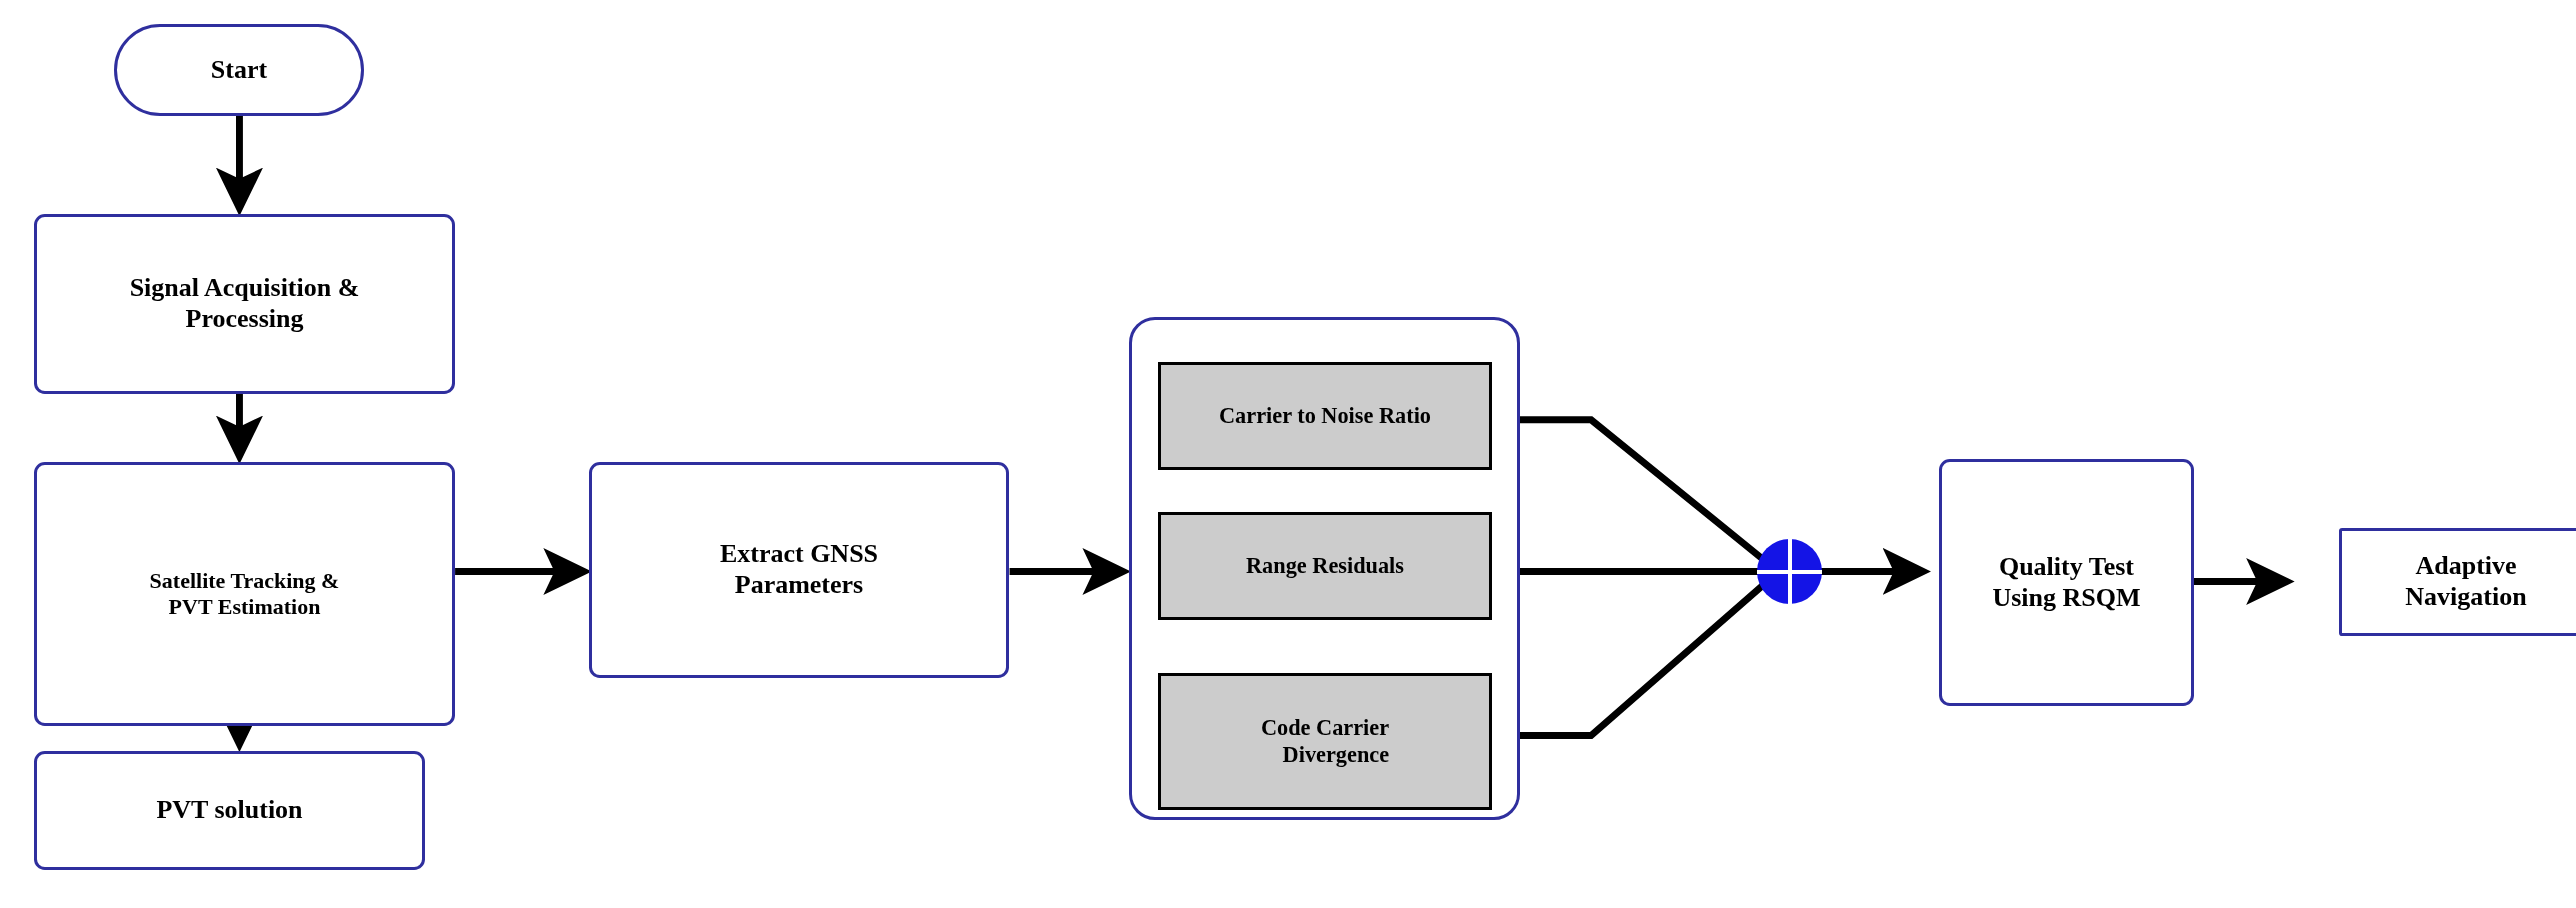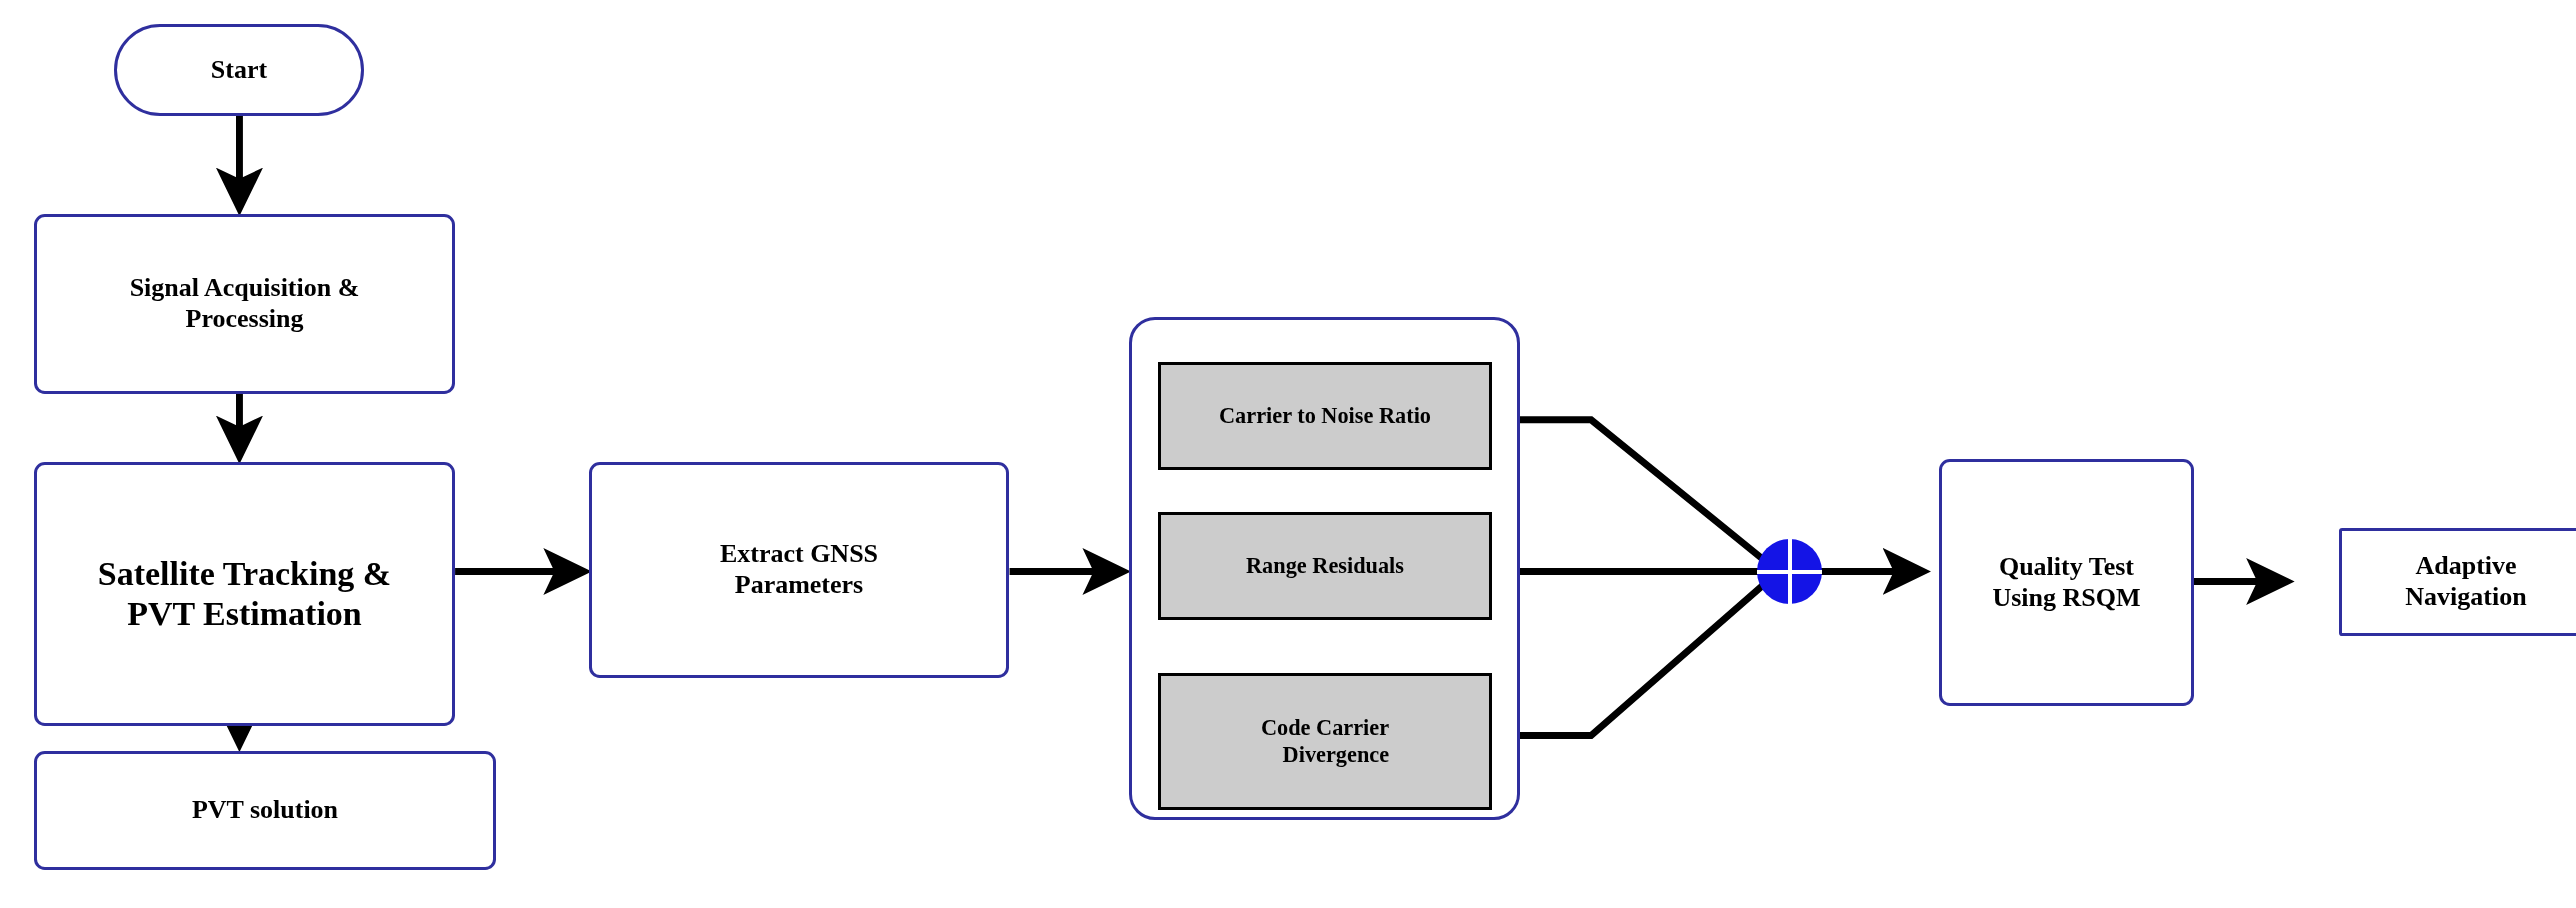--- a/index.html
+++ b/index.html
@@ -106,24 +106,24 @@
     <line x1="2362" y1="742" x2="2494" y2="742" stroke="#000000" stroke-width="9" marker-end="url(#arrowhead)"></line>
 
     <line x1="2835" y1="755" x2="2966" y2="755" stroke="#000000" stroke-width="9" marker-end="url(#arrowhead)"></line>
   </svg>
 
   <div class="node pill" style="left:114px; top:24px; width:250px; height:92px; font-size:26px;">Start</div>
 
   <div class="node rounded" style="left:34px; top:214px; width:421px; height:180px; font-size:26px;">Signal Acquisition &amp;
 Processing</div>
 
-  <div class="node rounded" style="left:34px; top:462px; width:421px; height:264px; font-size:34px;">Satellite Tracking &amp;
+  <div class="node rounded" style="left:34px; top:462px; width:421px; height:264px; font-size:22px;">Satellite Tracking &amp;
 PVT Estimation</div>
 
-  <div class="node rounded" style="left:34px; top:751px; width:462px; height:119px; font-size:26px;">PVT solution</div>
+  <div class="node rounded" style="left:34px; top:751px; width:391px; height:119px; font-size:26px;">PVT solution</div>
 
   <div class="node rounded" style="left:589px; top:462px; width:420px; height:216px; font-size:26px;">Extract GNSS
 Parameters</div>
 
   <div class="group-box" style="left:1129px; top:317px; width:391px; height:503px;"></div>
 
   <div class="metric-box" style="left:1158px; top:362px; width:334px; height:108px; font-size:22.3px;">Carrier to Noise Ratio</div>
 
   <div class="metric-box" style="left:1158px; top:512px; width:334px; height:108px; font-size:22.3px;">Range Residuals</div>
 

